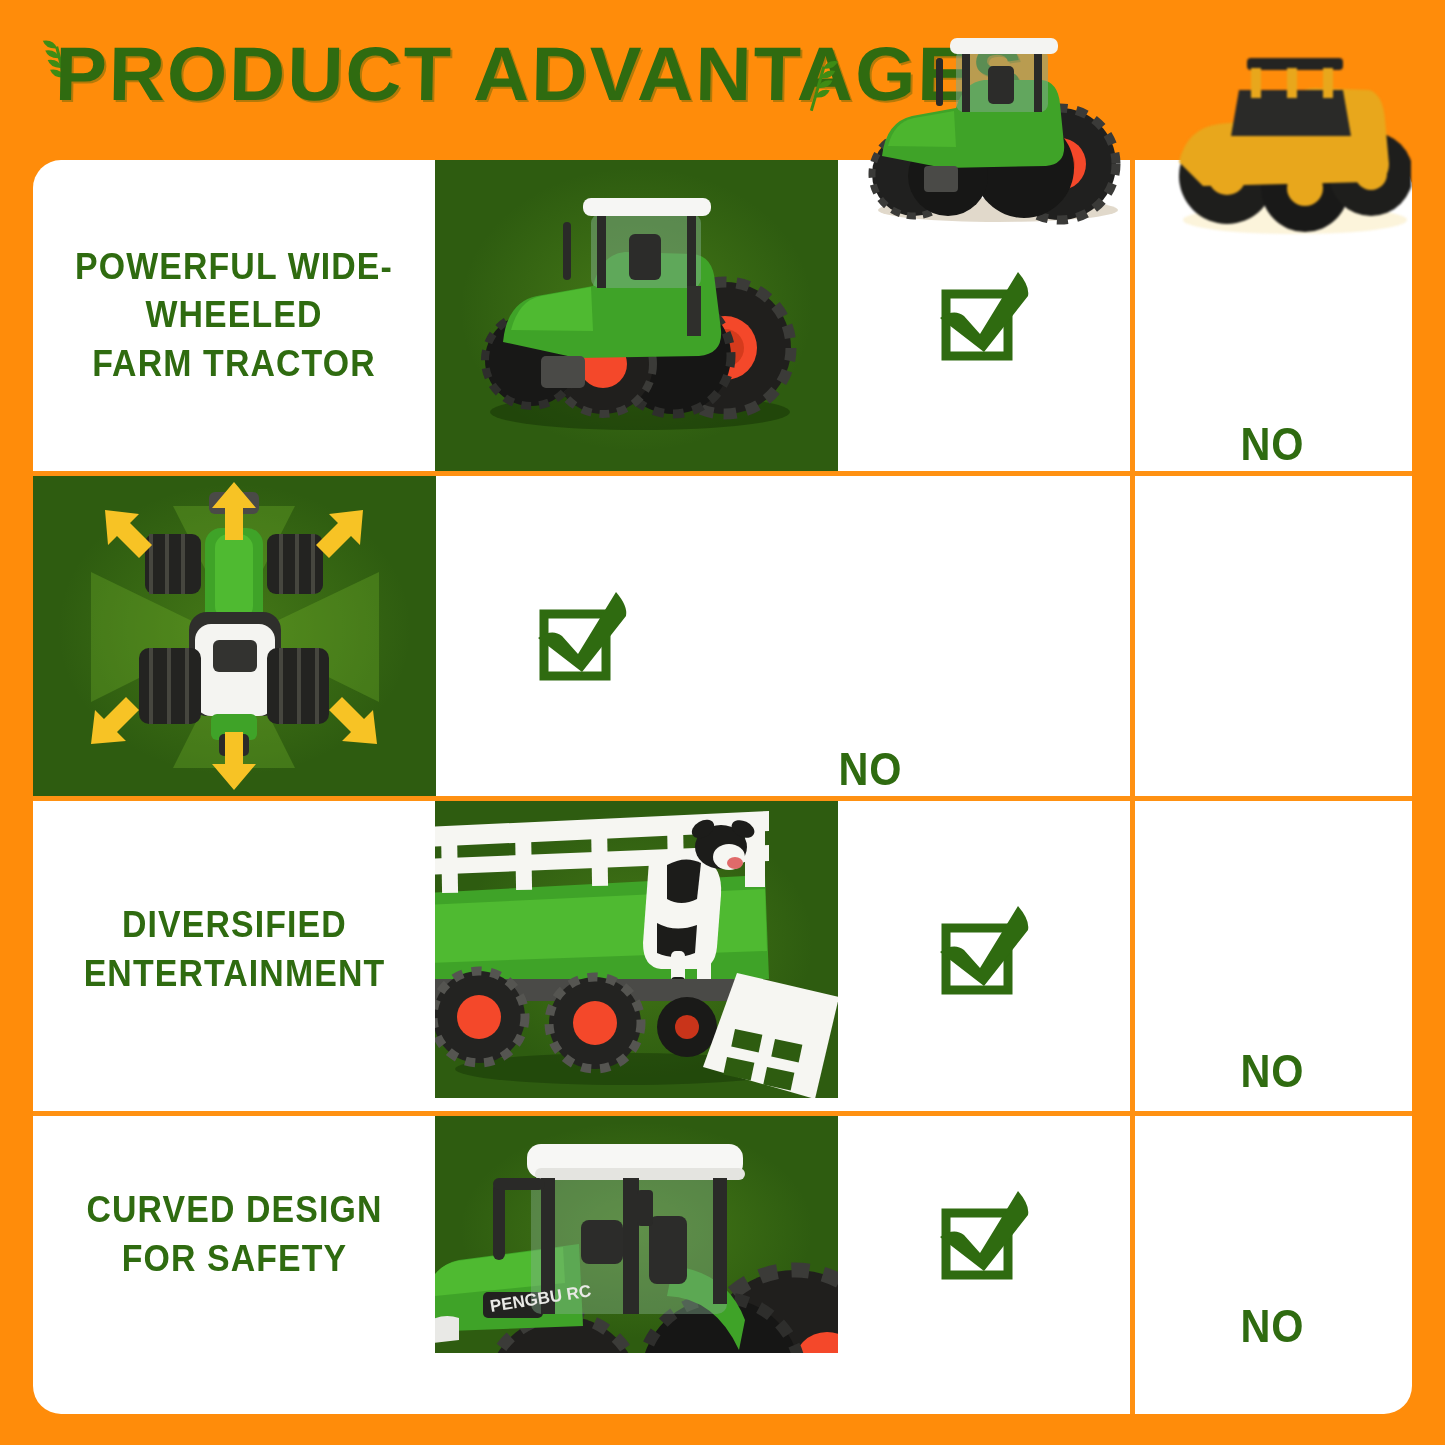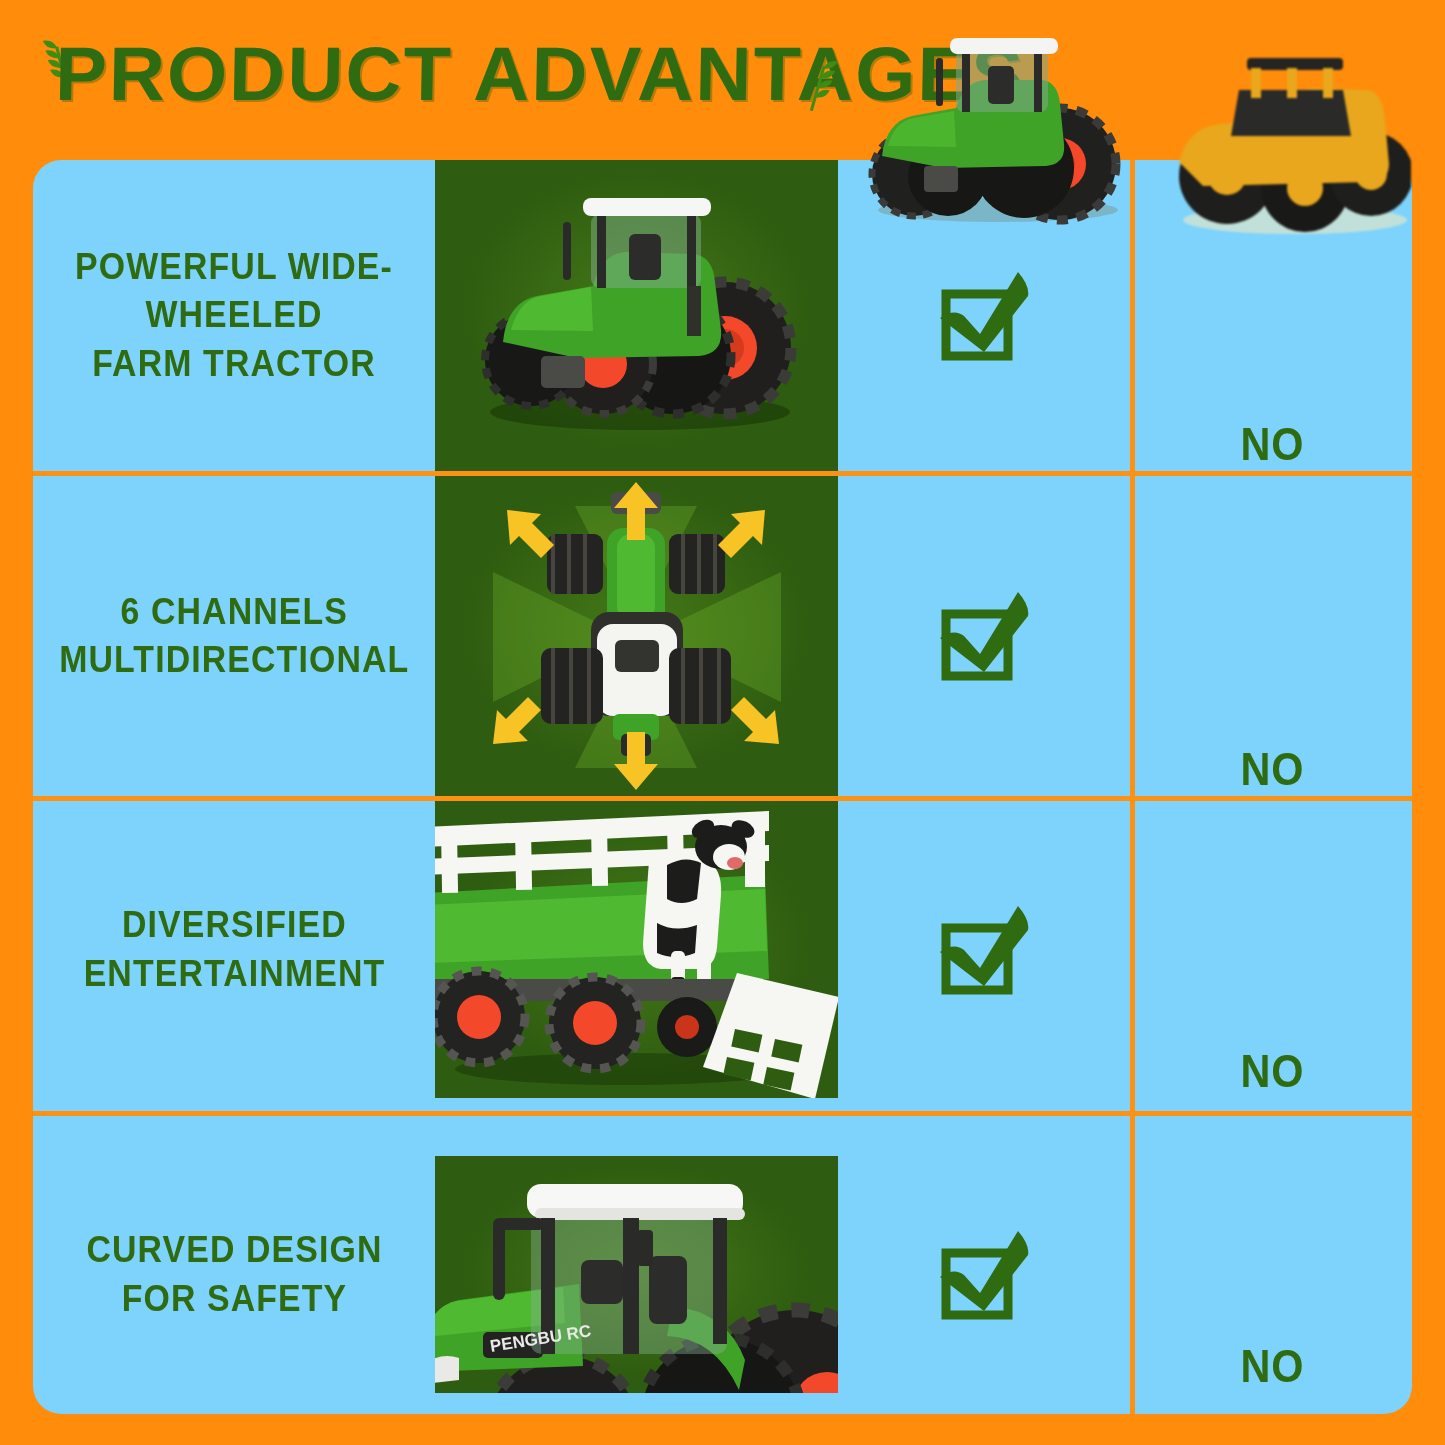--- a/index.html
+++ b/index.html
@@ -32,21 +32,21 @@
     width:26px; height:56px;
   }
   #wheat-left  { left:48px;  top:36px; transform:rotate(-14deg); }
   #wheat-right { left:806px; top:56px; transform:rotate(16deg); }
 
   
   #table {
     position:absolute;
     left:33px; top:160px;
     width:1379px; height:1254px;
-    background:#7dd3fc;
+    background:#ffffff;
     border-radius:28px;
     overflow:hidden;
   }
   .row {
     position:absolute; left:0; width:1379px;
     display:flex;
   }
   .row-sep {
     position:absolute; left:0; width:1379px; height:5px;
     background:#FF9112; z-index:6;
@@ -231,26 +231,20 @@
       </span>
     </div>
 
     <div class="cell-no">
       <span class="no-text">NO</span>
     </div>
   </div>
   <div class="row-sep" style="top:311px;"></div>
 
   <div class="row" style="top:316px; height:320px;">
-    <div class="cell-label">
-      <div class="label-text">
-        <span>6  CHANNELS</span><br>
-        <span>MULTIDIRECTIONAL</span>
-      </div>
-    </div>
 
     <div class="cell-image">
       <div class="vignette"></div>
       <svg class="art" viewBox="0 0 403 320" preserveAspectRatio="xMidYMid slice">
         <g fill="rgba(120,185,45,.30)">
           <path d="M201 150 L140 30 L262 30 z"></path>
           <path d="M201 170 L140 292 L262 292 z"></path>
           <path d="M190 160 L58 96 L58 226 z"></path>
           <path d="M212 160 L346 96 L346 226 z"></path>
         </g>
@@ -378,21 +372,21 @@
         </svg>
       </span>
     </div>
 
     <div class="cell-no">
       <span class="no-text">NO</span>
     </div>
   </div>
   <div class="row-sep" style="top:951px;"></div>
 
-  <div class="row" style="top:956px; height:237px;margin-top:40px;">
+  <div class="row" style="top:956px; height:237px;">
     <div class="cell-label">
       <div class="label-text">
         <span>CURVED  DESIGN</span><br>
         <span>FOR  SAFETY</span>
       </div>
     </div>
 
     <div class="cell-image">
       <div class="vignette"></div>
       <svg class="art" viewBox="0 0 403 298" preserveAspectRatio="xMidYMid slice">

